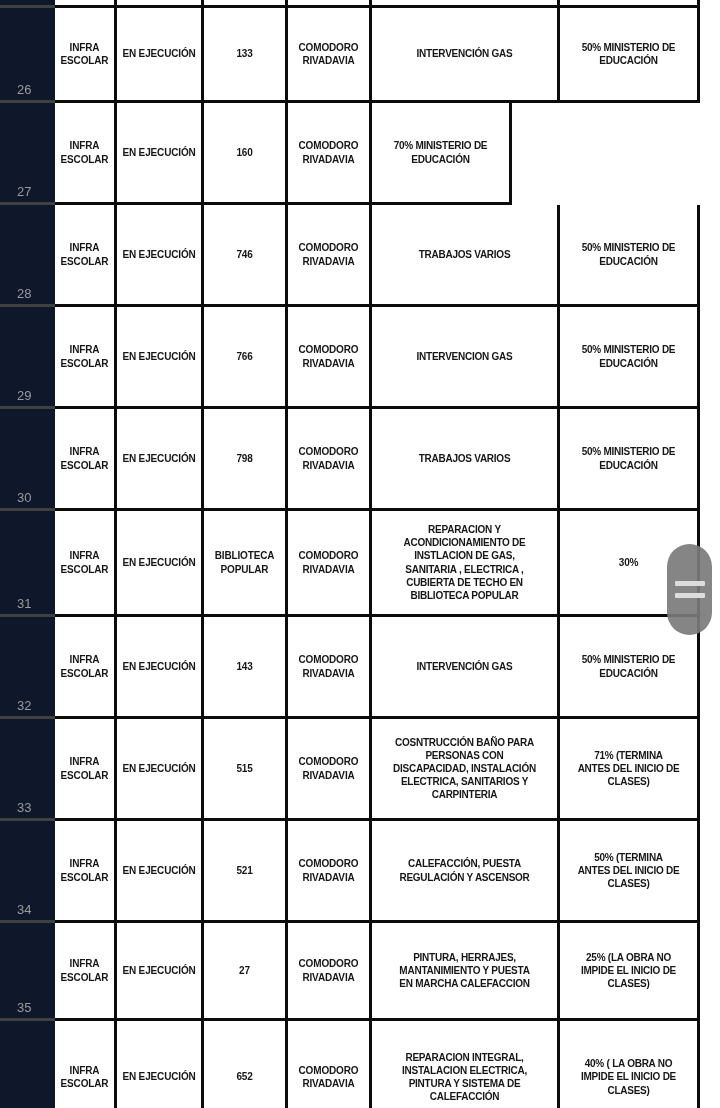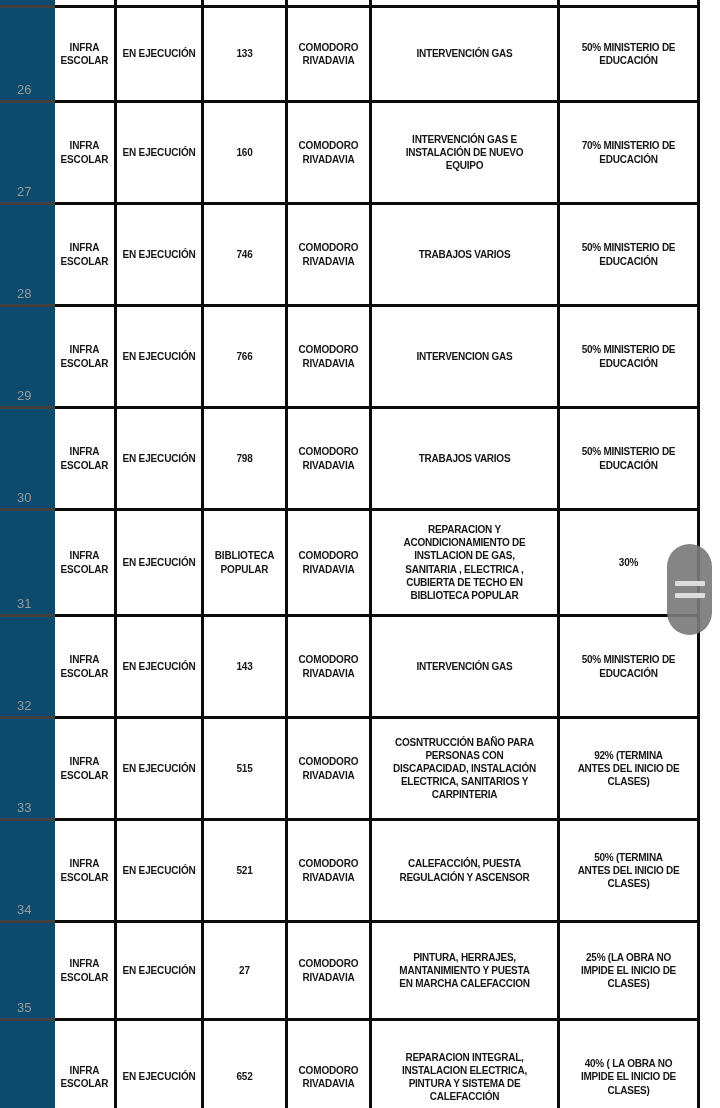--- a/index.html
+++ b/index.html
@@ -3,21 +3,21 @@
 <meta charset="utf-8">
 <style>
   html,body{margin:0;padding:0;background:#ffffff;}
   .screen{
     position:relative;width:720px;height:1108px;background:#ffffff;
     overflow:hidden;font-family:"Liberation Sans",sans-serif;
   }
   .table{position:absolute;left:0;top:0;width:700px;}
   .row{display:flex;width:700px;}
   .rowhead{
-    width:55px;flex:0 0 55px;background:#0c4a6e;box-sizing:border-box;
+    width:55px;flex:0 0 55px;background:#0f172a;box-sizing:border-box;
     border-bottom:3px solid #404040;display:flex;align-items:flex-end;
     padding:0 0 4px 17px;overflow:hidden;
   }
   .rownum{color:#9a9a9a;font-size:13px;line-height:1;font-weight:400;}
   .cell{
     background:#ffffff;box-sizing:border-box;
     border-right:3px solid #0b0b0b;border-bottom:3px solid #0b0b0b;
     display:flex;align-items:center;justify-content:center;
     text-align:center;font-weight:bold;color:#161616;
     font-size:10px;line-height:1.32;letter-spacing:-0.15px;
@@ -72,21 +72,20 @@
     </div>
 
     <div class="row h102">
       <div class="rowhead">
           <span class="rownum">27</span>
         </div>
       <div class="cell c1">INFRA ESCOLAR</div>
       <div class="cell c2">EN EJECUCIÓN</div>
       <div class="cell c3">160</div>
       <div class="cell c4">COMODORO RIVADAVIA</div>
-      <div class="cell c5">INTERVENCIÓN GAS E INSTALACIÓN DE NUEVO EQUIPO</div>
       <div class="cell c6">70% MINISTERIO DE EDUCACIÓN</div>
     </div>
 
     <div class="row h102">
       <div class="rowhead">
           <span class="rownum">28</span>
         </div>
       <div class="cell c1">INFRA ESCOLAR</div>
       <div class="cell c2">EN EJECUCIÓN</div>
       <div class="cell c3">746</div>
@@ -145,21 +144,21 @@
 
     <div class="row h102">
       <div class="rowhead">
           <span class="rownum">33</span>
         </div>
       <div class="cell c1">INFRA ESCOLAR</div>
       <div class="cell c2">EN EJECUCIÓN</div>
       <div class="cell c3">515</div>
       <div class="cell c4">COMODORO RIVADAVIA</div>
       <div class="cell c5">COSNTRUCCIÓN BAÑO PARA PERSONAS CON DISCAPACIDAD, INSTALACIÓN ELECTRICA, SANITARIOS Y CARPINTERIA</div>
-      <div class="cell c6">92% (TERMINA ANTES DEL INICIO DE CLASES)</div>
+      <div class="cell c6">71% (TERMINA ANTES DEL INICIO DE CLASES)</div>
     </div>
 
     <div class="row h102">
       <div class="rowhead">
           <span class="rownum">34</span>
         </div>
       <div class="cell c1">INFRA ESCOLAR</div>
       <div class="cell c2">EN EJECUCIÓN</div>
       <div class="cell c3">521</div>
       <div class="cell c4">COMODORO RIVADAVIA</div>

